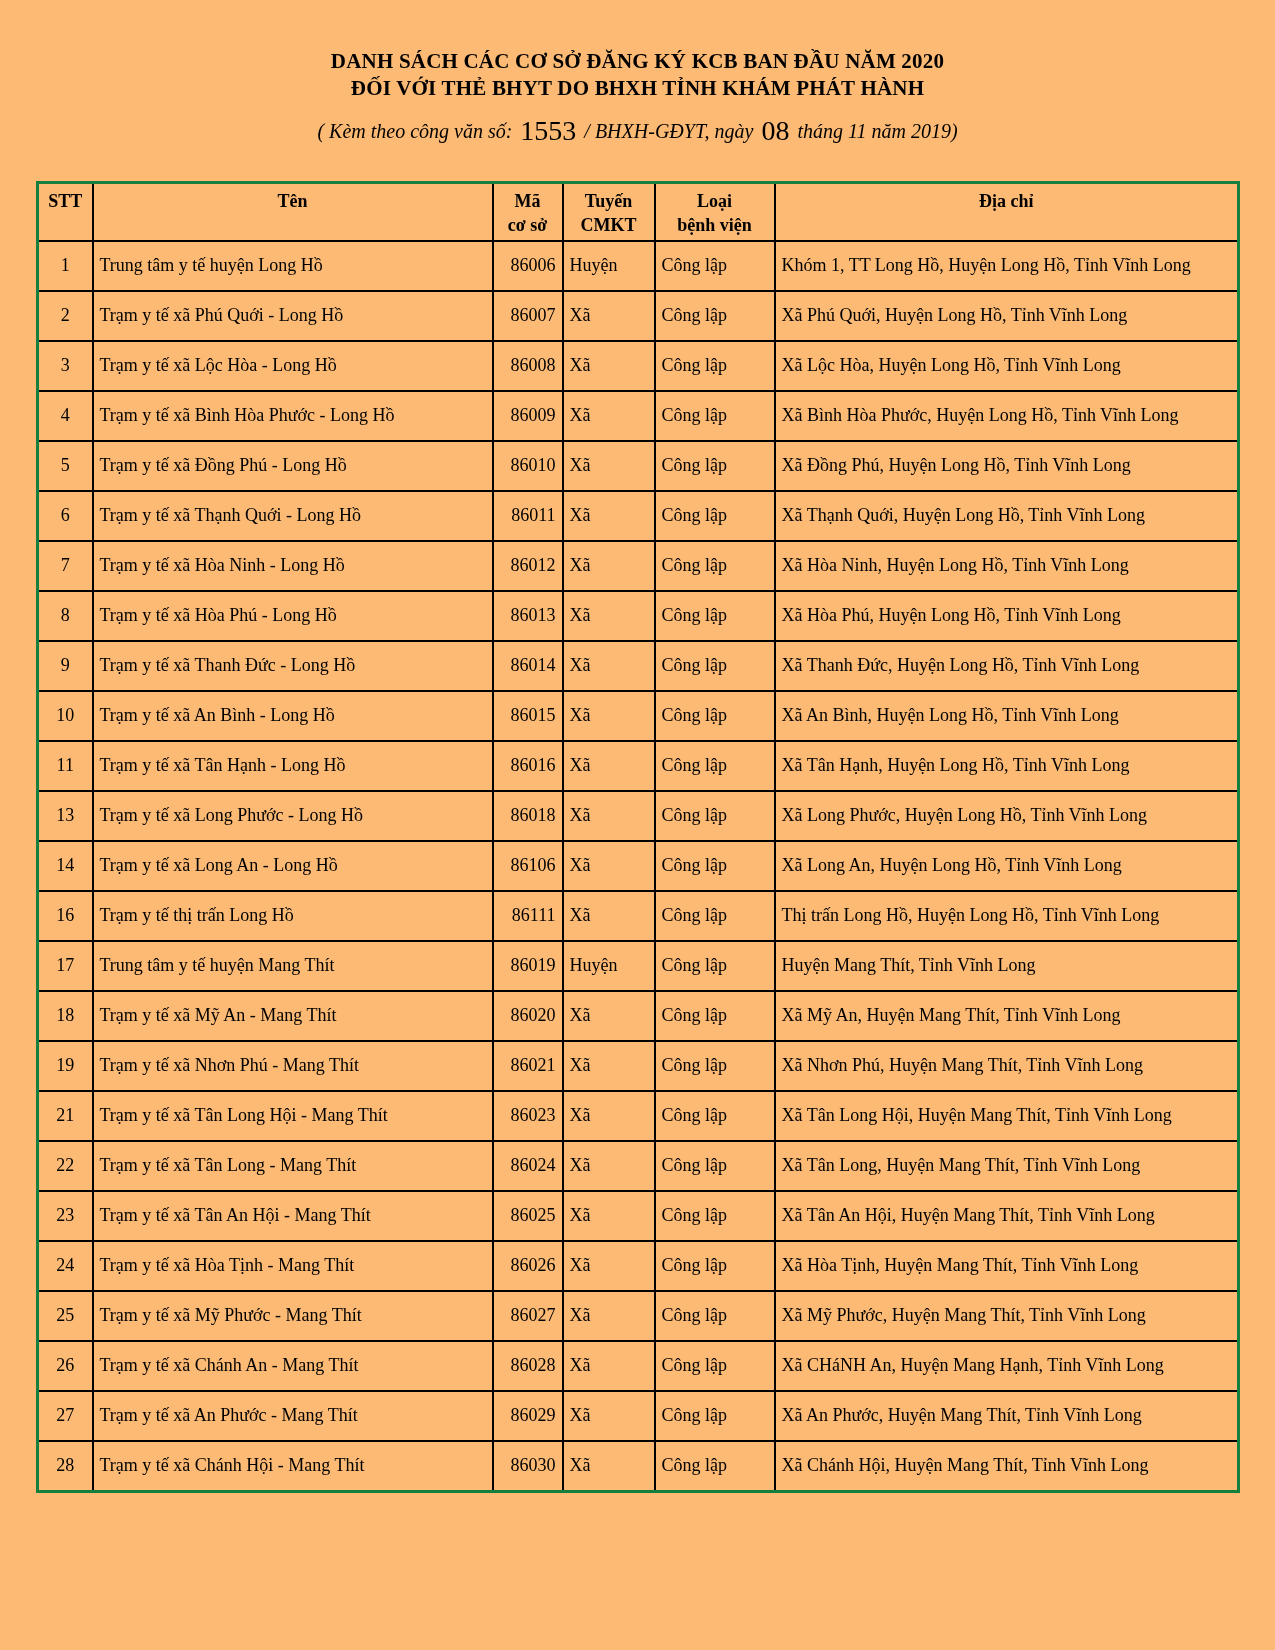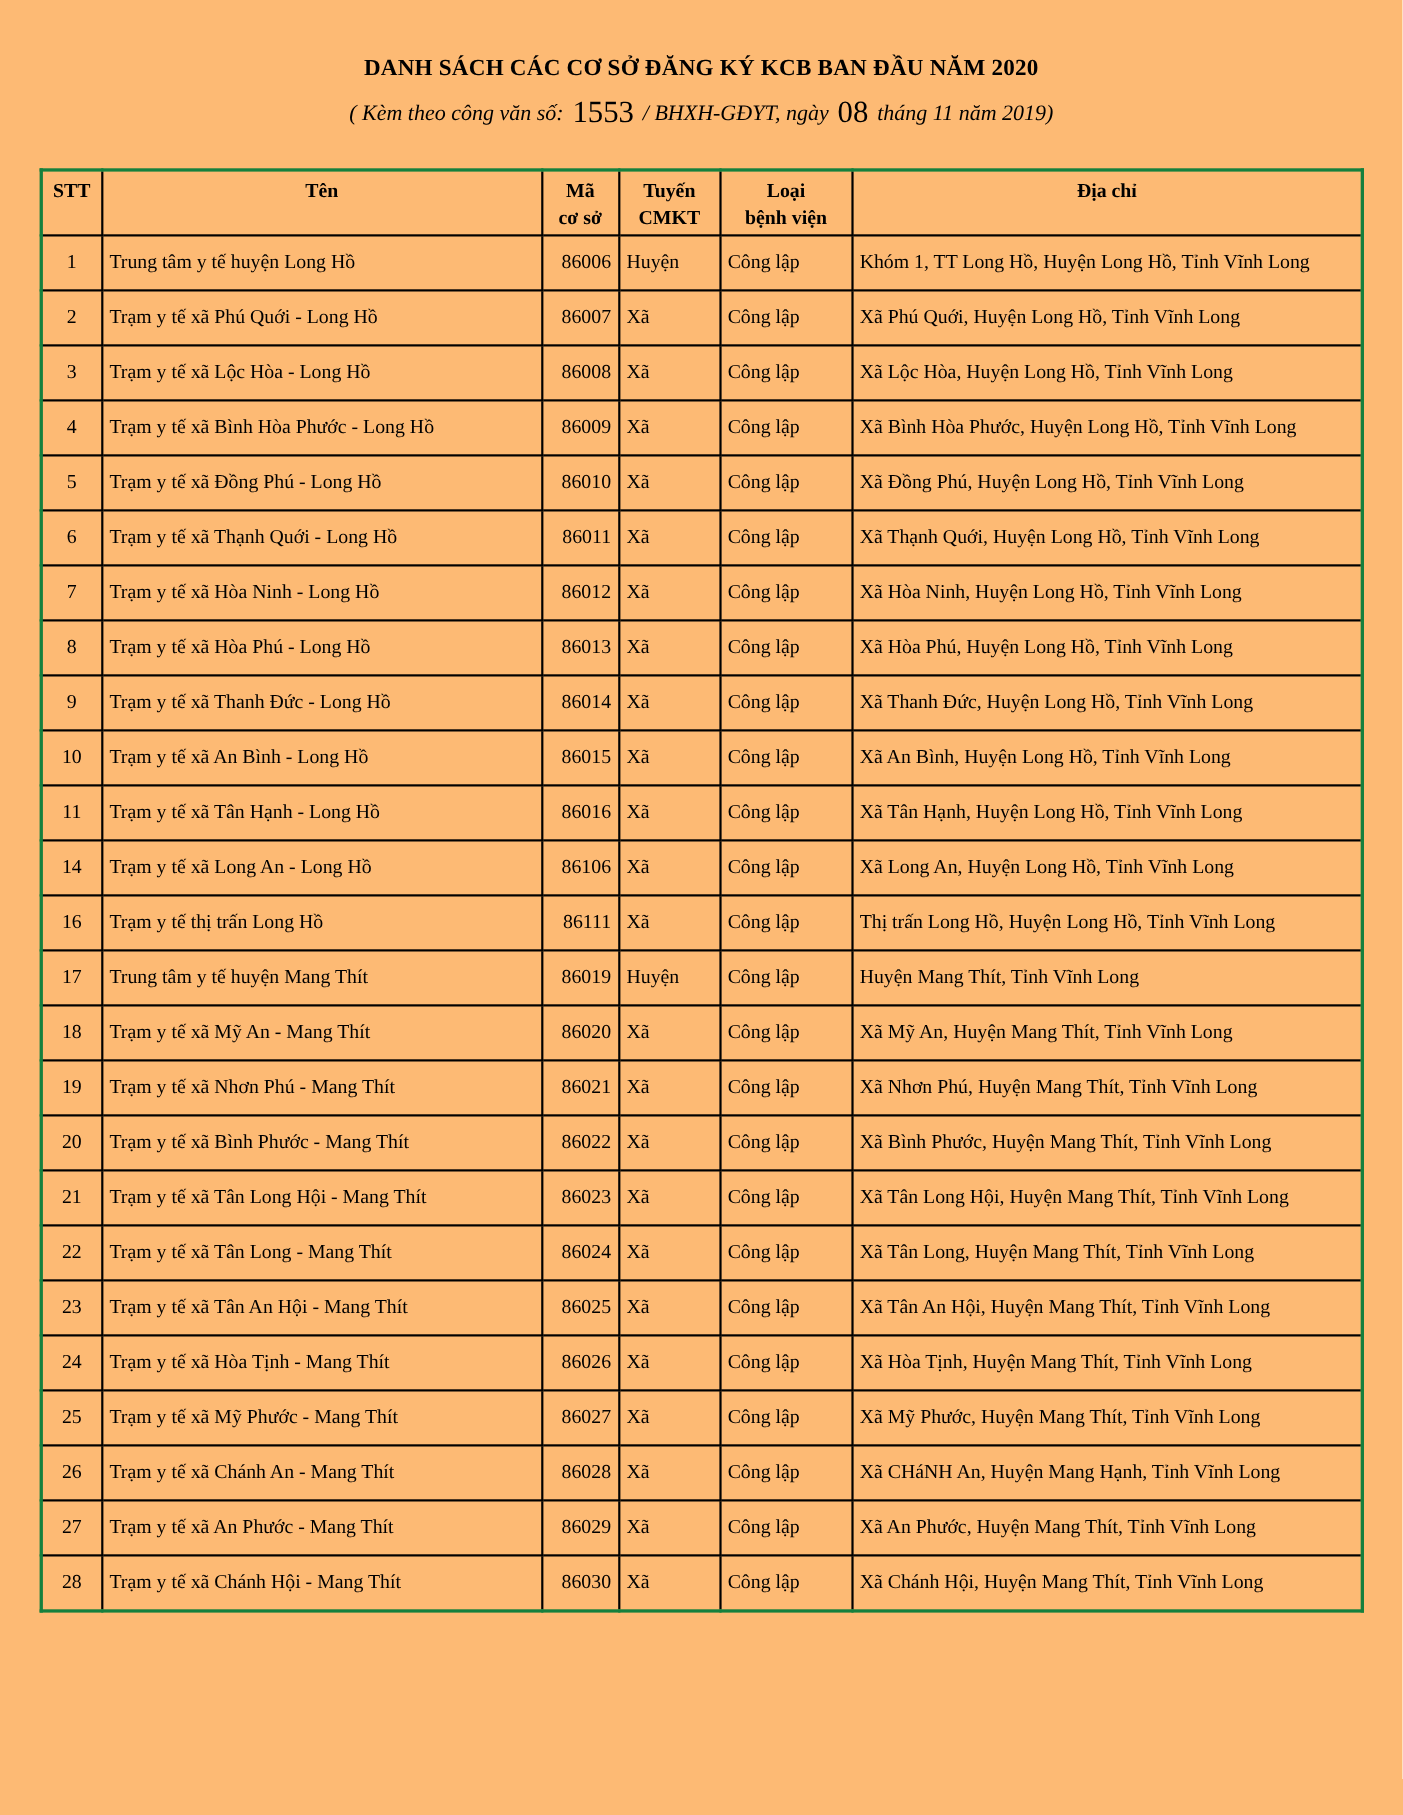--- a/index.html
+++ b/index.html
@@ -78,20 +78,21 @@
   .c-ma  { text-align: right; }
   .c-ten, .c-tuyen, .c-loai, .c-diachi { text-align: left; padding-left: 8px; }
 </style>
 </head>
 <body>
 
 <div class="page">
 
   <div class="title-block">
     <div>DANH SÁCH CÁC CƠ SỞ ĐĂNG KÝ KCB BAN ĐẦU NĂM 2020</div>
+    <div>ĐỐI VỚI THẺ BHYT DO BHXH TỈNH KHÁM PHÁT HÀNH</div>
   </div>
 
   <div class="subtitle">
     <span class="it">( Kèm theo công văn số:</span>
     <span class="big">1553</span>
     <span class="it">/ BHXH-GĐYT, ngày</span>
     <span class="big">08</span>
     <span class="it sp">tháng</span>
     <span class="it sp">11</span>
     <span class="it sp">năm 2019)</span>
@@ -202,20 +203,28 @@
     </tr>
         <tr>
       <td class="c-stt">11</td>
       <td class="c-ten">Trạm y tế xã Tân Hạnh - Long Hồ</td>
       <td class="c-ma">86016</td>
       <td class="c-tuyen">Xã</td>
       <td class="c-loai">Công lập</td>
       <td class="c-diachi">Xã Tân Hạnh, Huyện Long Hồ, Tỉnh Vĩnh Long</td>
     </tr>
         <tr>
+      <td class="c-stt">13</td>
+      <td class="c-ten">Trạm y tế xã Long Phước - Long Hồ</td>
+      <td class="c-ma">86018</td>
+      <td class="c-tuyen">Xã</td>
+      <td class="c-loai">Công lập</td>
+      <td class="c-diachi">Xã Long Phước, Huyện Long Hồ, Tỉnh Vĩnh Long</td>
+    </tr>
+        <tr>
       <td class="c-stt">14</td>
       <td class="c-ten">Trạm y tế xã Long An - Long Hồ</td>
       <td class="c-ma">86106</td>
       <td class="c-tuyen">Xã</td>
       <td class="c-loai">Công lập</td>
       <td class="c-diachi">Xã Long An, Huyện Long Hồ, Tỉnh Vĩnh Long</td>
     </tr>
         <tr>
       <td class="c-stt">16</td>
       <td class="c-ten">Trạm y tế thị trấn Long Hồ</td>
@@ -242,28 +251,20 @@
     </tr>
         <tr>
       <td class="c-stt">19</td>
       <td class="c-ten">Trạm y tế xã Nhơn Phú - Mang Thít</td>
       <td class="c-ma">86021</td>
       <td class="c-tuyen">Xã</td>
       <td class="c-loai">Công lập</td>
       <td class="c-diachi">Xã Nhơn Phú, Huyện Mang Thít, Tỉnh Vĩnh Long</td>
     </tr>
         <tr>
-      <td class="c-stt">20</td>
-      <td class="c-ten">Trạm y tế xã Bình Phước - Mang Thít</td>
-      <td class="c-ma">86022</td>
-      <td class="c-tuyen">Xã</td>
-      <td class="c-loai">Công lập</td>
-      <td class="c-diachi">Xã Bình Phước, Huyện Mang Thít, Tỉnh Vĩnh Long</td>
-    </tr>
-        <tr>
       <td class="c-stt">21</td>
       <td class="c-ten">Trạm y tế xã Tân Long Hội - Mang Thít</td>
       <td class="c-ma">86023</td>
       <td class="c-tuyen">Xã</td>
       <td class="c-loai">Công lập</td>
       <td class="c-diachi">Xã Tân Long Hội, Huyện Mang Thít, Tỉnh Vĩnh Long</td>
     </tr>
         <tr>
       <td class="c-stt">22</td>
       <td class="c-ten">Trạm y tế xã Tân Long - Mang Thít</td>

